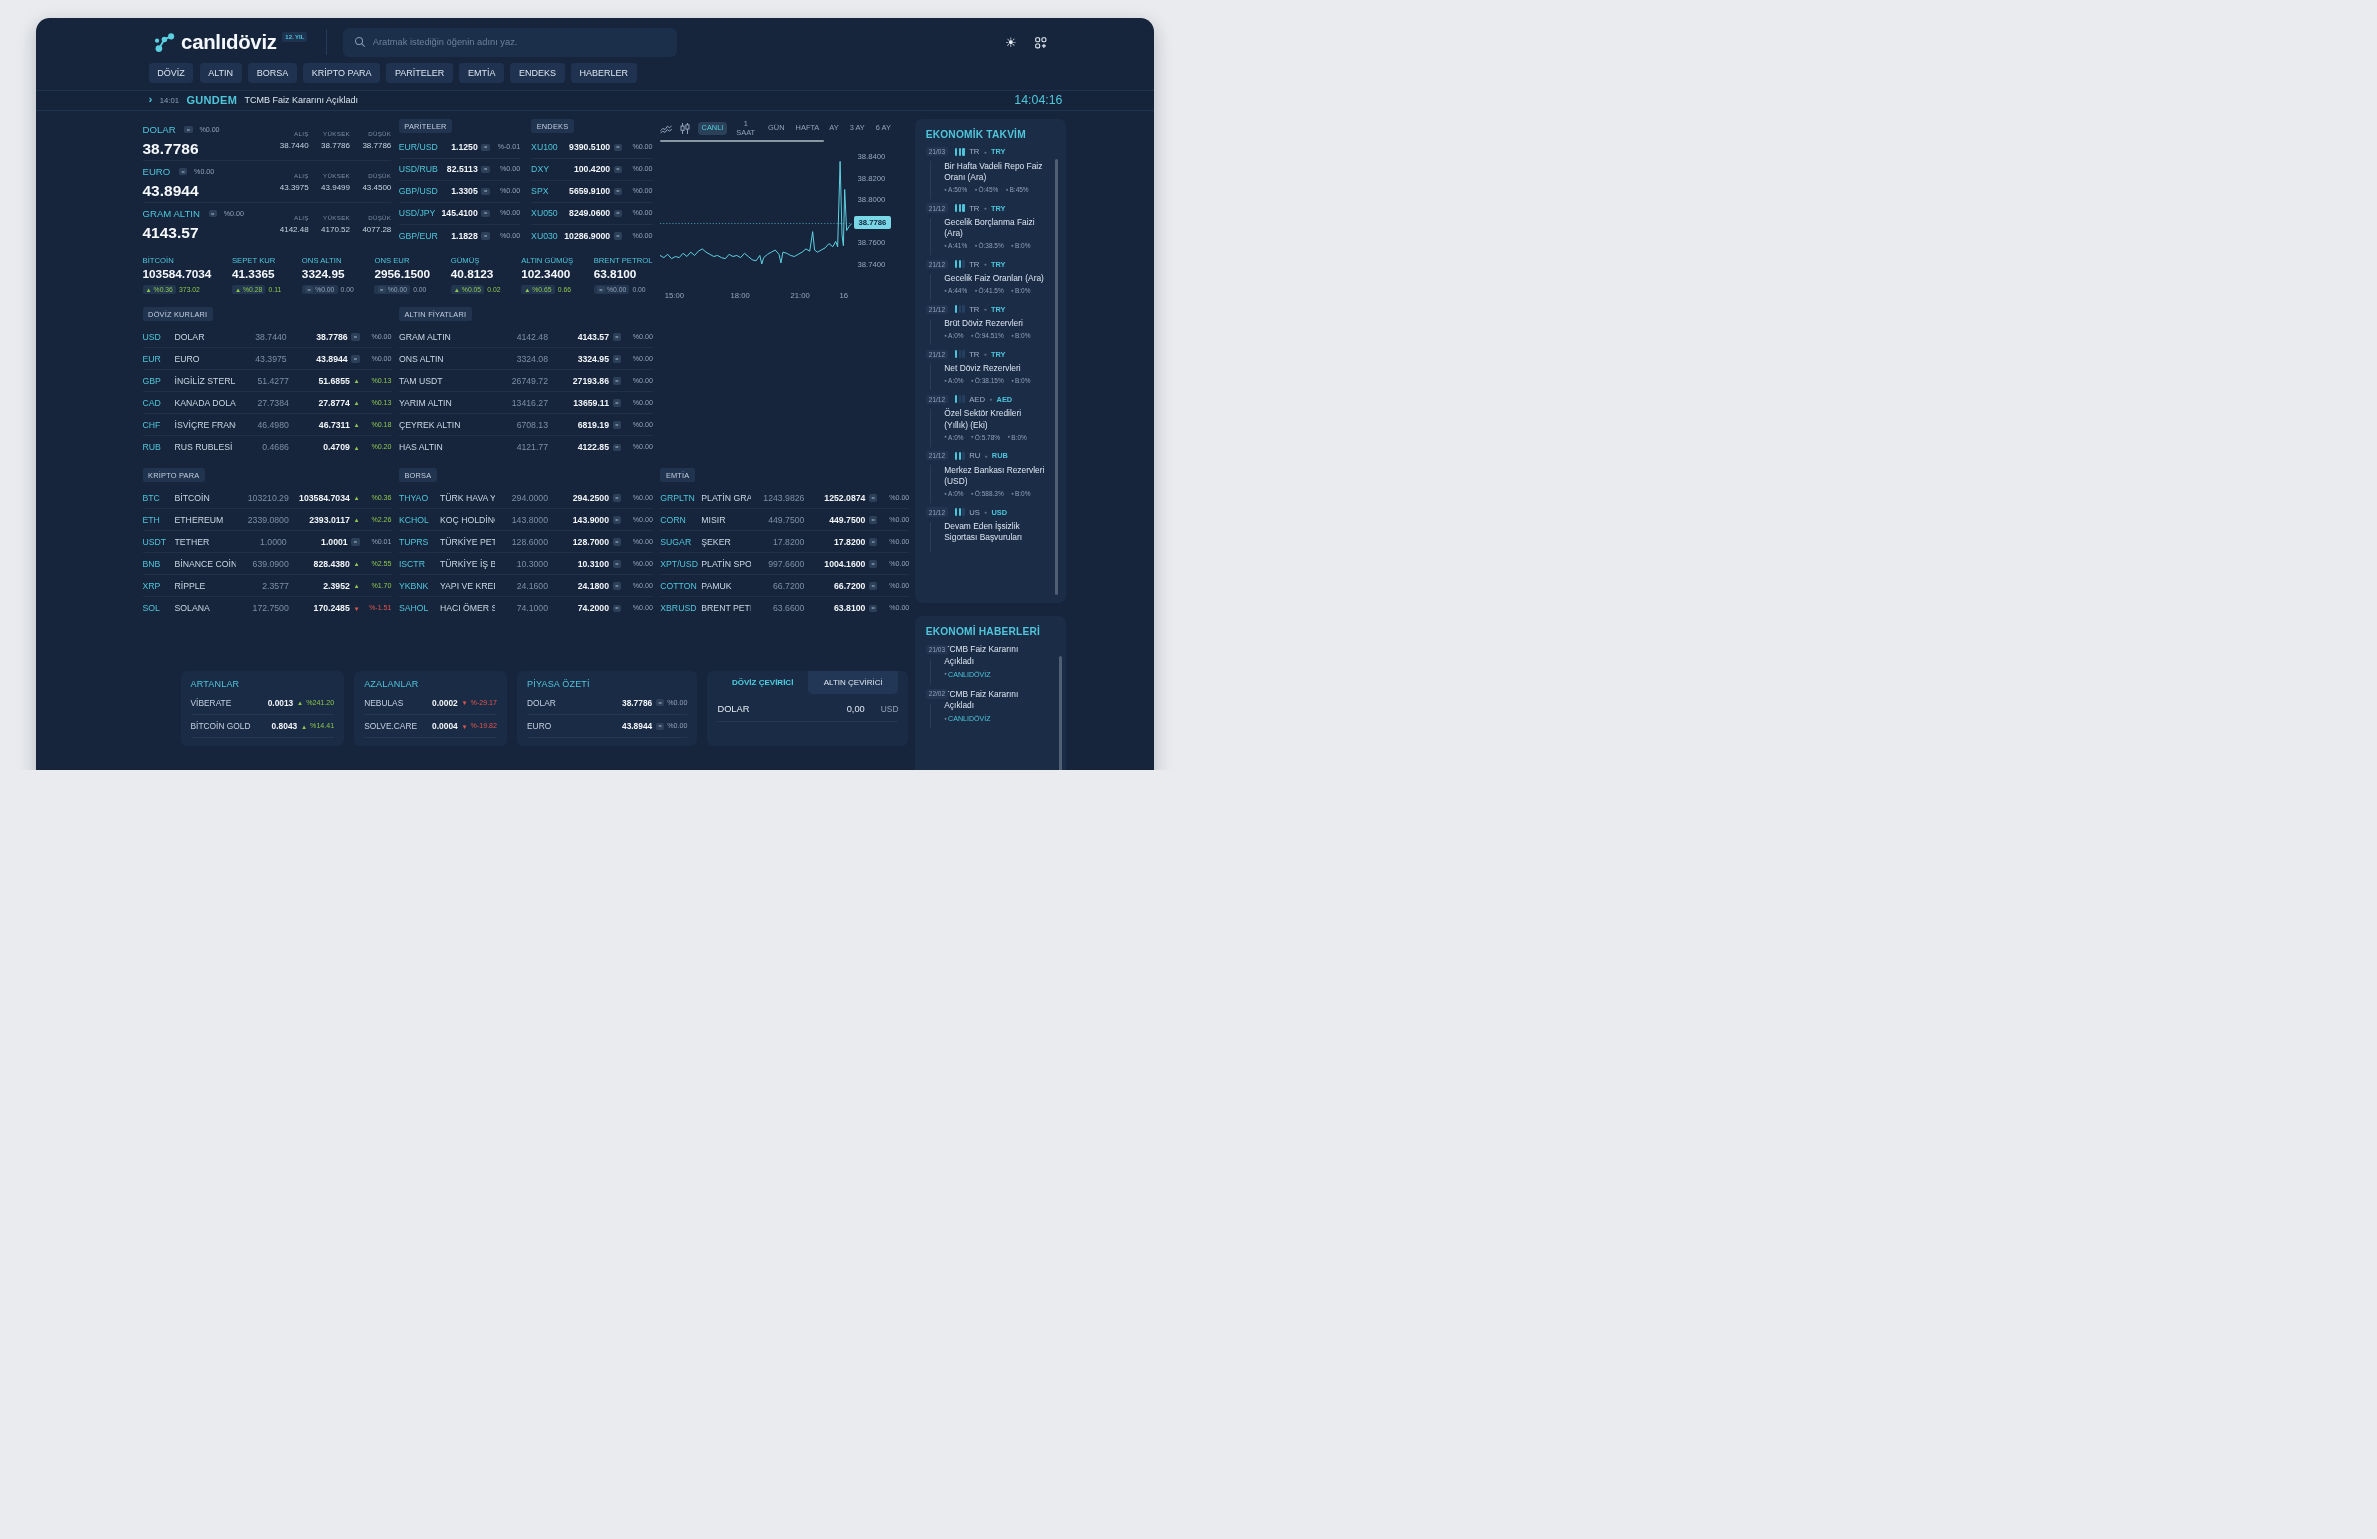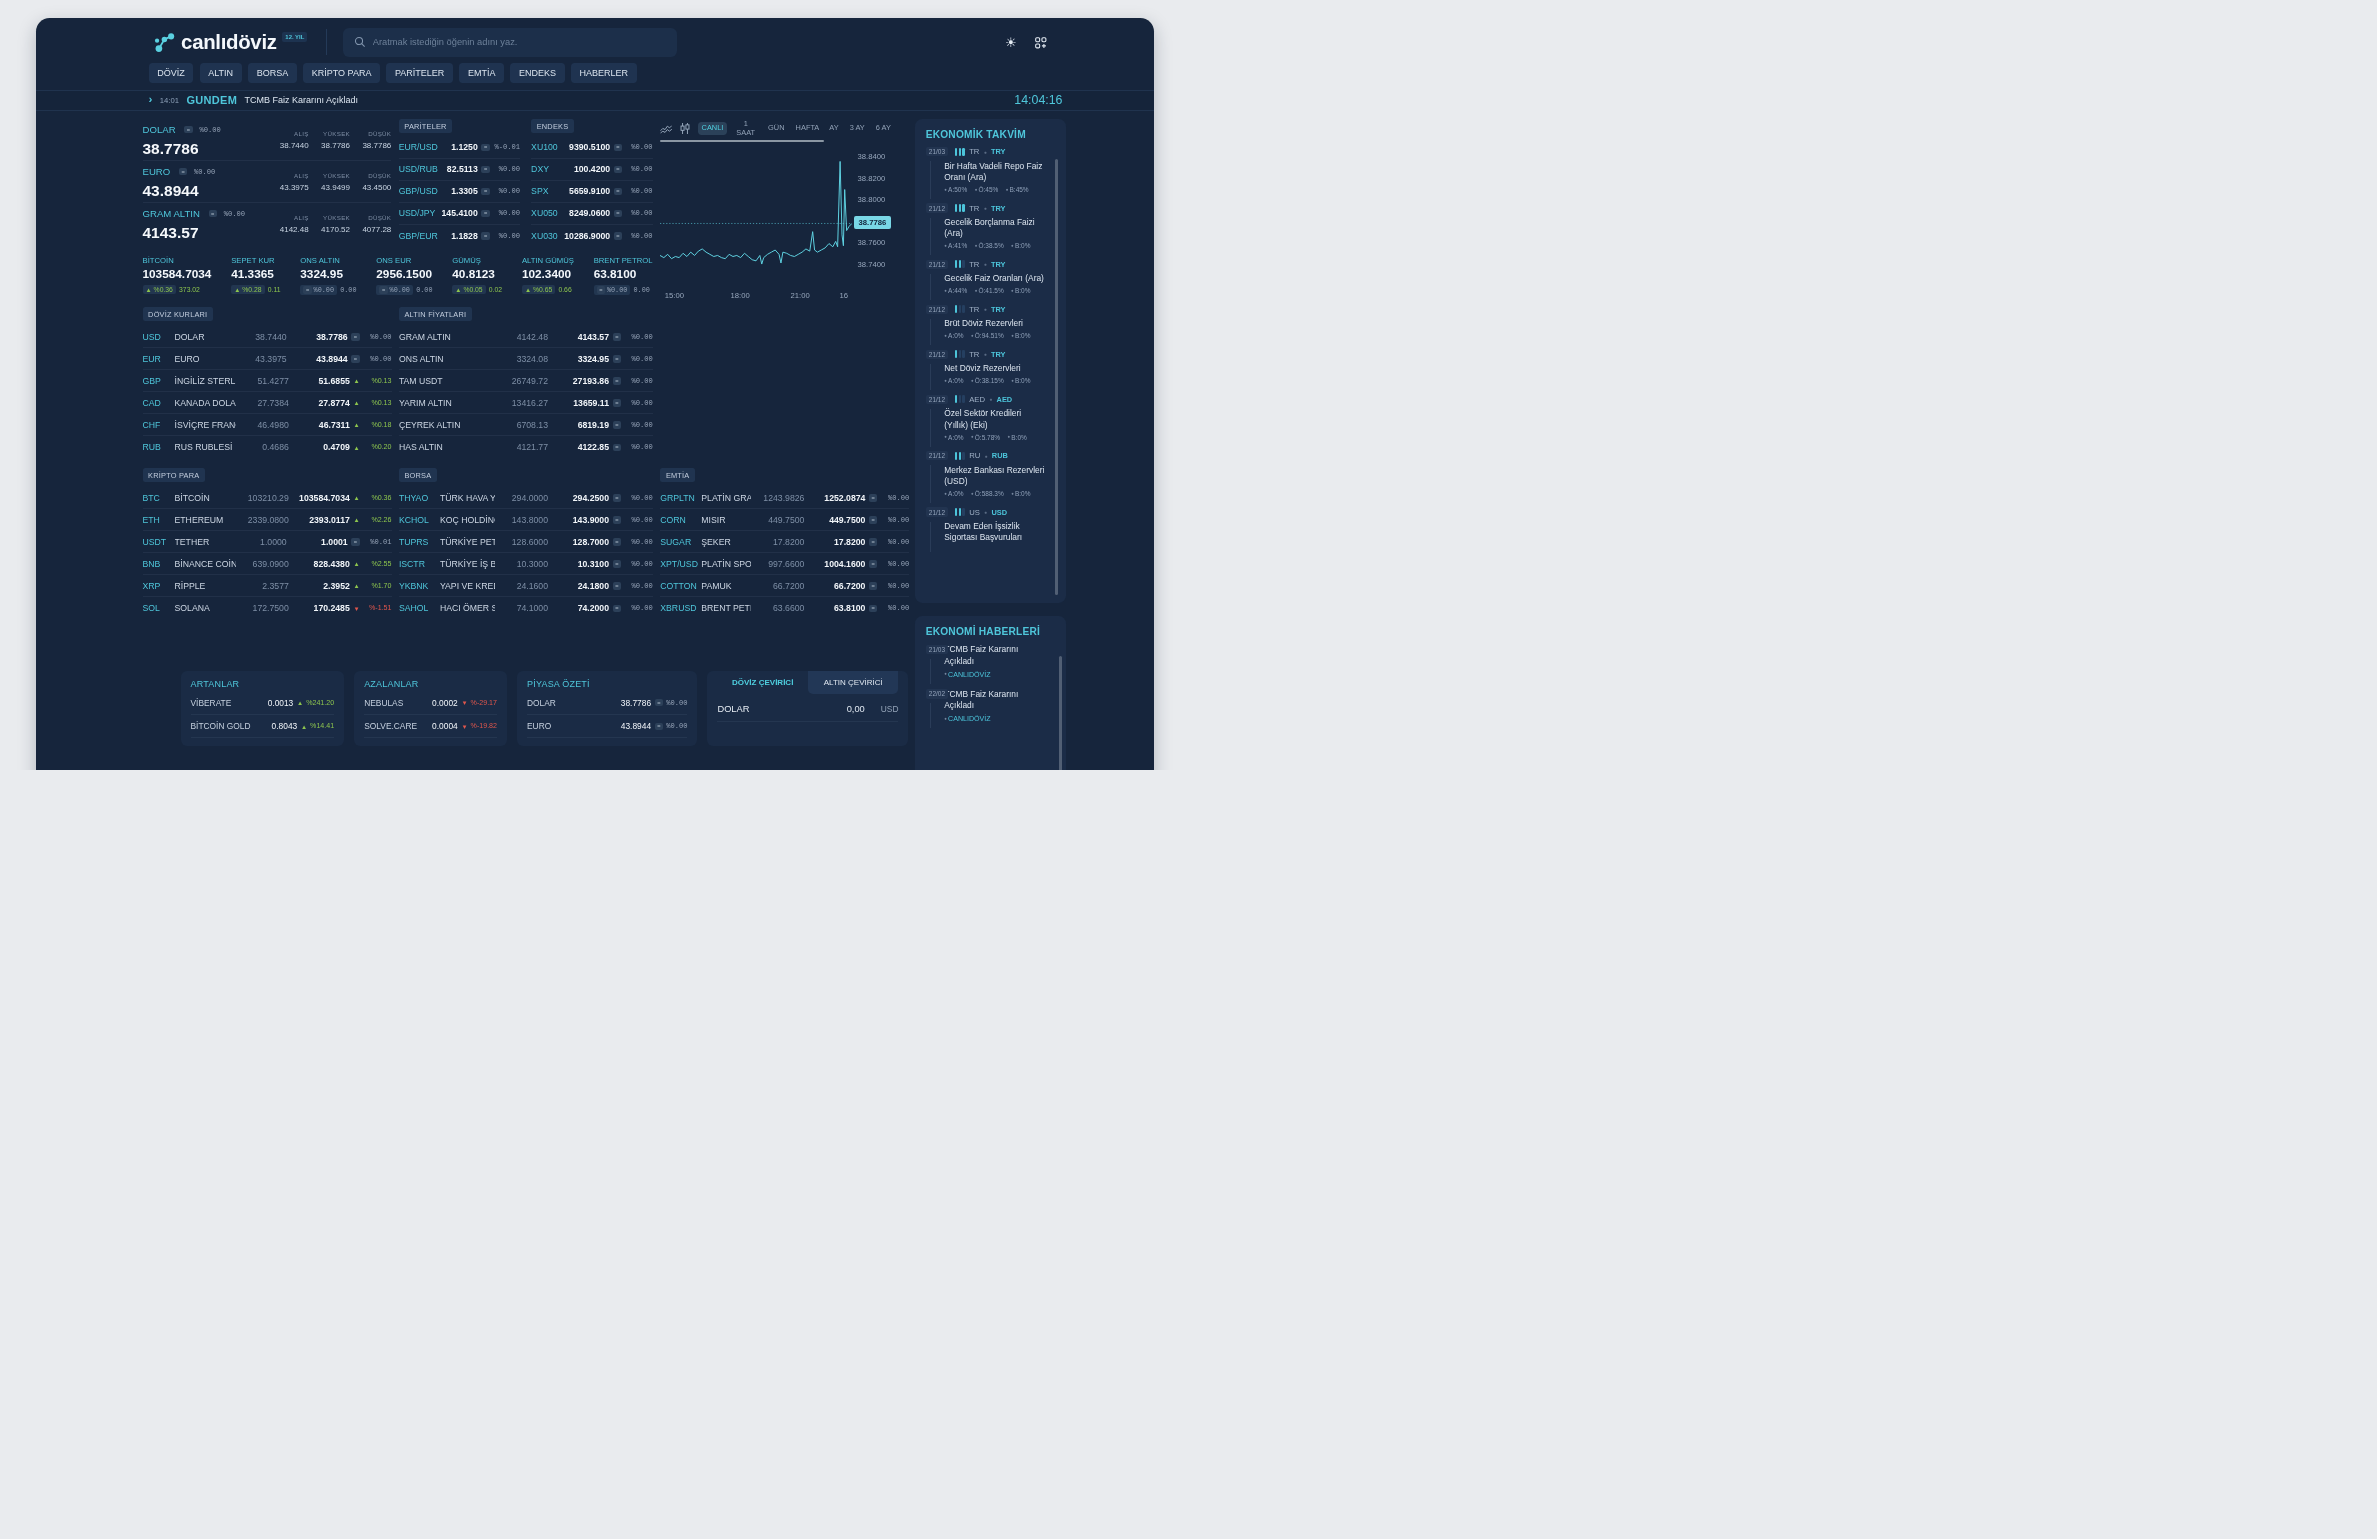--- a/index.html
+++ b/index.html
@@ -59,21 +59,21 @@
   .mkt-rows{margin-top:3.7px;}
   .mkt-row{display:flex;align-items:center;height:22px;border-bottom:0.6px solid var(--line);cursor:pointer;}
   .mkt-row:last-child{border-bottom:none;}
   .mkt-code{color:var(--cyan);font-size:8.7px;}
   .mkt-val{margin-left:auto;color:#f2f6fa;font-size:8.7px;font-weight:700;}
   .mkt-pct{width:28.5px;text-align:right;font-size:7.1px;}
   
   .arr{display:inline-block;font-size:6.2px;margin:0 1.9px 0 3.7px;}
   .arr-eq{background:#2c4059;color:#a9b6c6;border-radius:1.9px;padding:0.6px 2.5px;font-size:5.6px;font-weight:700;}
   .arr-up{color:var(--green);} .arr-down{color:var(--red);}
-  .dir-eq{color:#94a2b6;font-family:Liberation Mono, monospace;} .dir-up{color:var(--green);} .dir-down{color:var(--red);}
+  .dir-eq{color:#94a2b6;} .dir-up{color:var(--green);} .dir-down{color:var(--red);}
   
   .ticker-strip{display:flex;justify-content:space-between;margin-top:8.7px;width:510px;}
   .tk{cursor:pointer;}
   .tk-name{color:var(--cyan);font-size:7.7px;}
   .tk-val{color:#f4f8fc;font-size:11.8px;font-weight:700;margin-top:2.5px;}
   .tk-chg{display:flex;align-items:center;gap:3.1px;margin-top:3.7px;font-size:6.8px;}
   .tk-chip{background:#223650;border-radius:1.9px;padding:1.2px 3.1px;display:inline-flex;align-items:center;gap:1.9px;}
   .tk-chip .arr{margin:0;}
   
   .chart-col{position:absolute;left:517px;top:0;width:249px;height:197px;}
@@ -100,21 +100,21 @@
   .tname{flex:1;color:#cdd7e4;white-space:nowrap;overflow:hidden;padding-right:3.7px;}
   .tbuy{width:53px;text-align:right;color:#7e8fa6;flex:none;}
   .tsell{width:61px;text-align:right;color:#f2f6fa;font-weight:700;flex:none;}
   .tpct{width:30px;text-align:right;font-size:7.1px;flex:none;}
   
   .bottom-strip{display:flex;gap:10px;margin-top:52px;padding-left:38px;}
   .b-card{background:#1a2b45;border-radius:6.2px;padding:7.4px 10px;}
   .b-title{color:var(--cyan);font-size:9px;letter-spacing:0.2px;}
   .b-row{display:flex;align-items:center;height:23.5px;border-bottom:0.6px solid var(--line);font-size:8.4px;cursor:pointer;}
   .b-name{color:#c6d1df;}
-  .b-val{margin-left:auto;color:#f2f6fa;font-weight:400;}
+  .b-val{margin-left:auto;color:#f2f6fa;font-weight:700;}
   .b-pct{font-size:7.1px;margin-left:1.2px;}
   .w-art{width:166px;} .w-az{width:155px;} .w-po{width:183px;} .w-conv{width:204px;padding-top:0;}
   .b-rows{margin-top:2.5px;}
   .conv-tabs{display:flex;}
   .conv-tab{flex:1;border:none;cursor:pointer;padding:6.8px 5px;font-size:8px;background:transparent;color:#4fd0e0;font-weight:700;}
   .conv-tab.inactive{background:#223756;color:#dfe7f0;font-weight:400;border-radius:0 0 5px 5px;}
   .conv-row{display:flex;align-items:center;margin-top:10px;border-bottom:0.6px solid var(--line);padding-bottom:7.4px;}
   .conv-label{color:#e8eef5;font-size:9.3px;}
   .conv-input{margin-left:auto;width:56px;background:transparent;border:none;outline:none;color:#dfe7f0;font-size:9.3px;text-align:right;}
   .conv-cur{color:#94a4b8;font-size:8.4px;margin-left:16px;}

